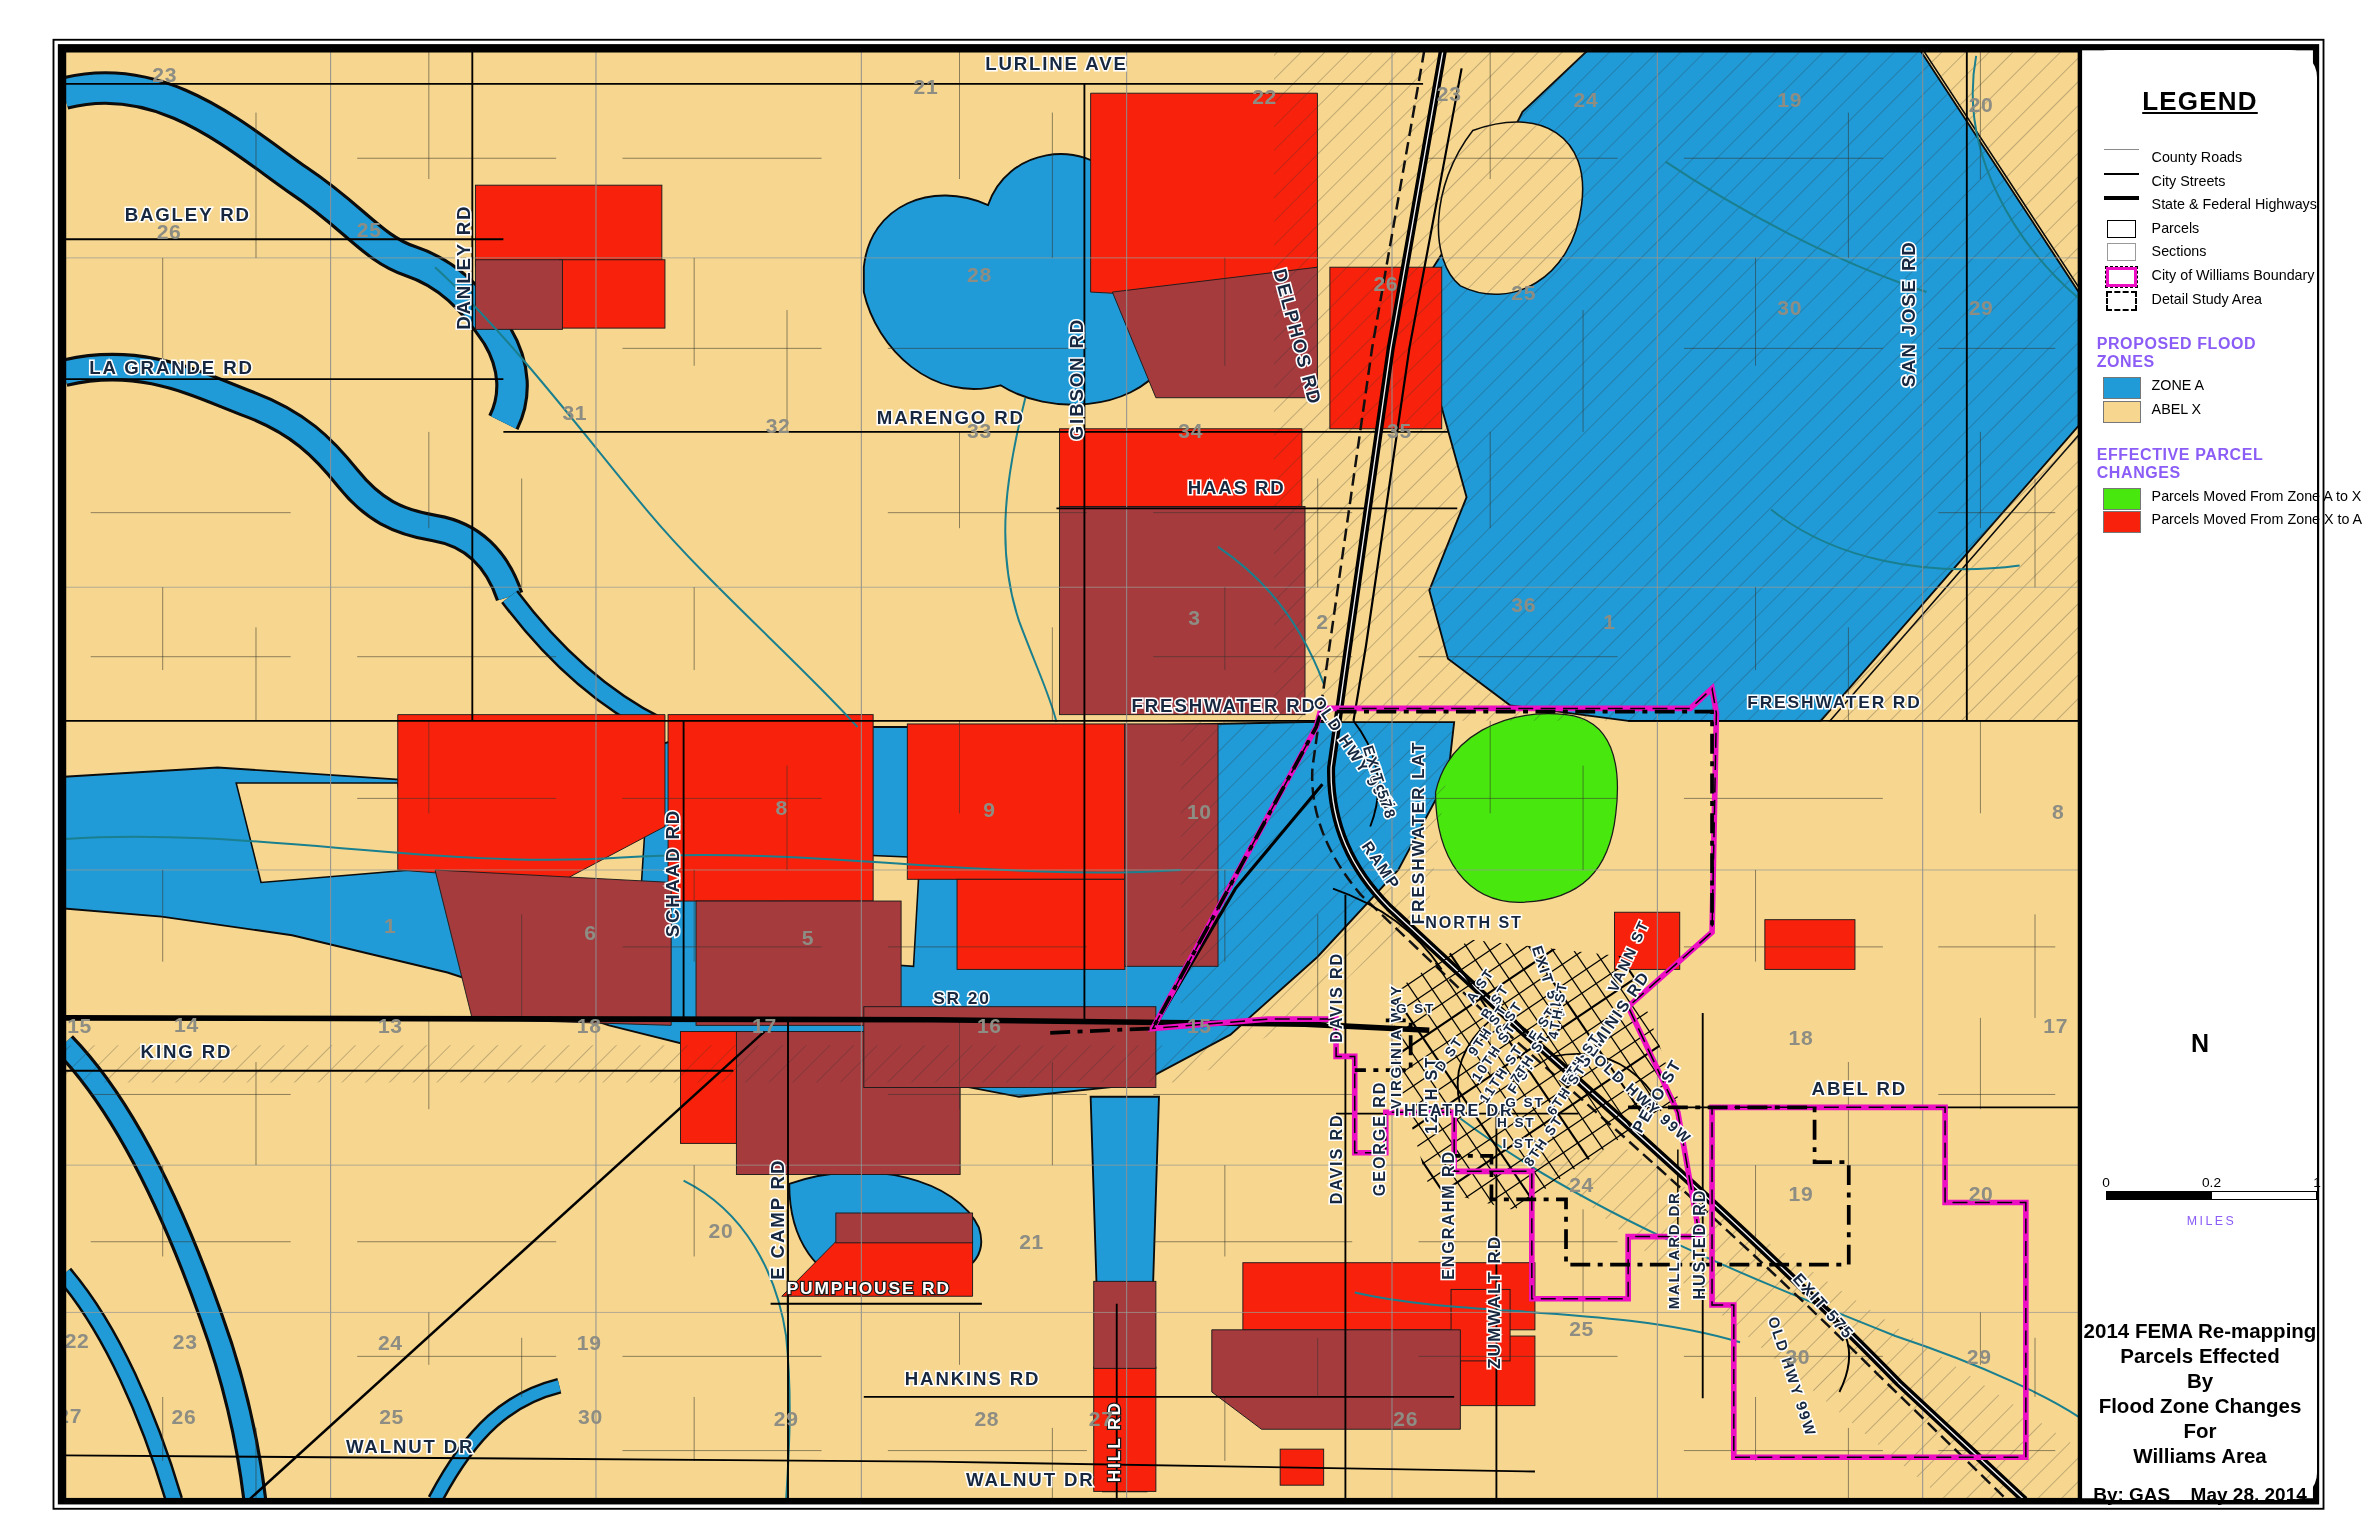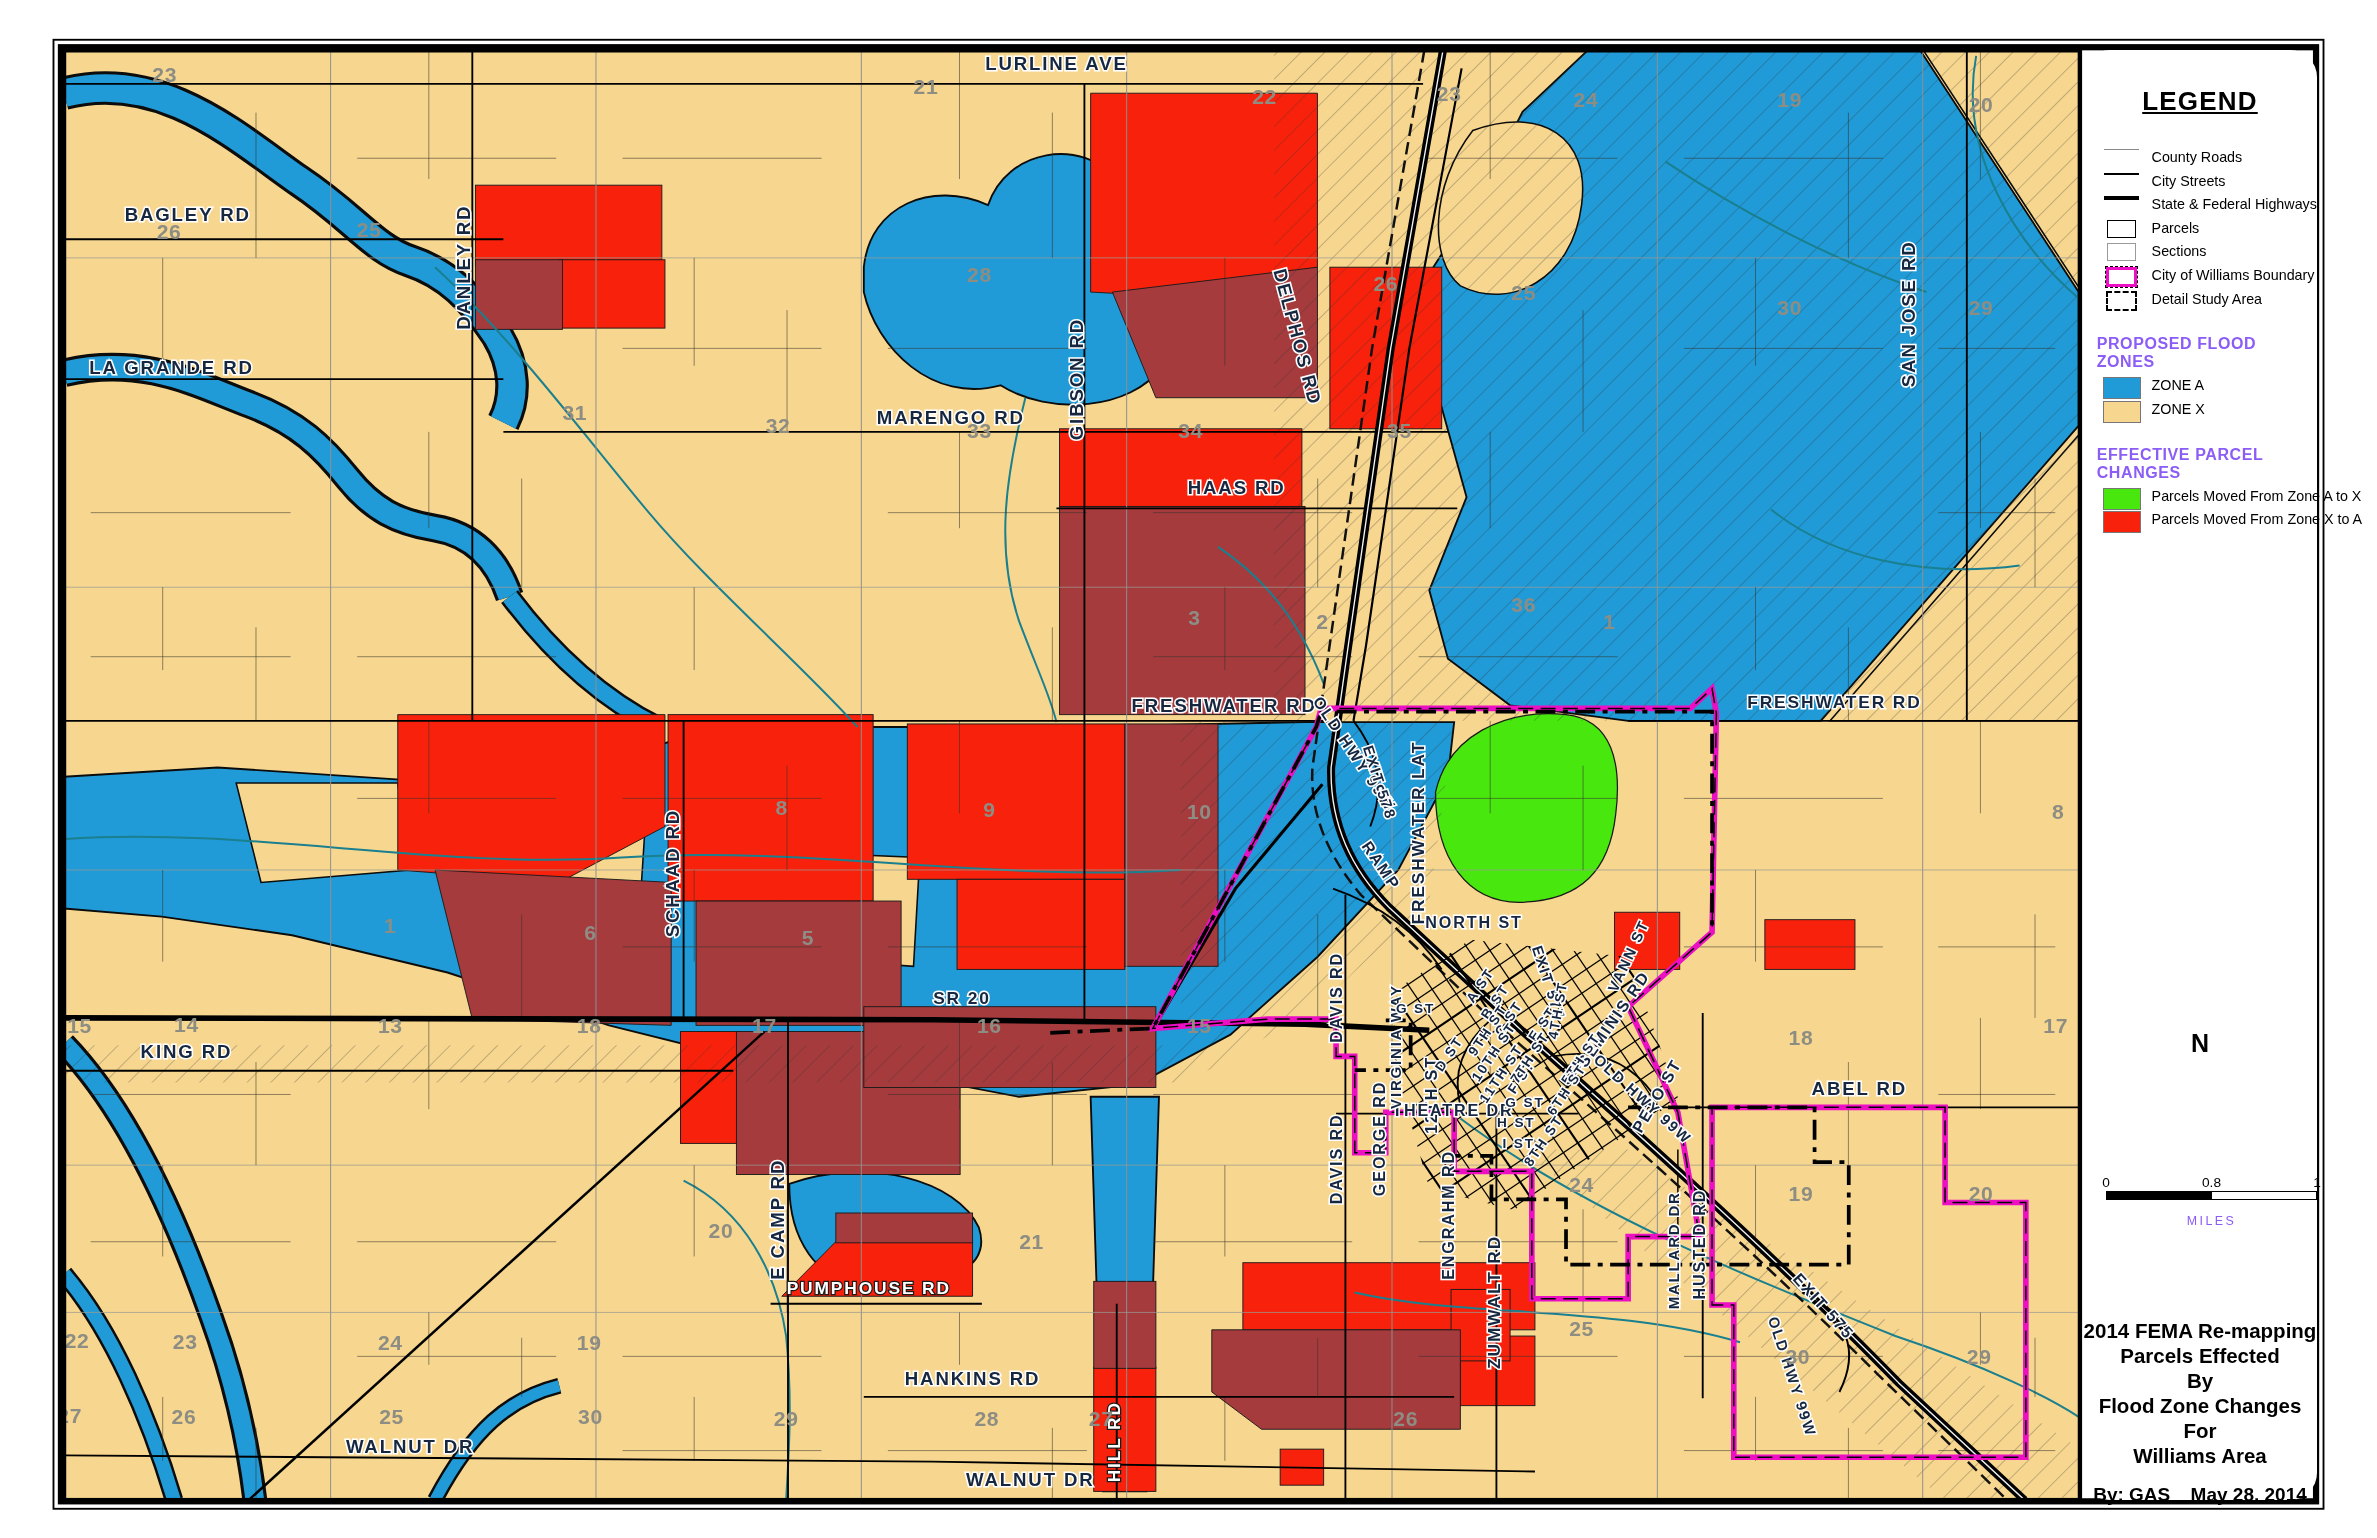--- a/index.html
+++ b/index.html
@@ -551,21 +551,21 @@
         <div class="legend-row">
           <div class="legend-sample">
             <div class="chip" style="background:#209BD7"></div>
           </div>
           <div class="legend-label">ZONE A</div>
         </div>
         <div class="legend-row">
           <div class="legend-sample">
             <div class="chip" style="background:#F7D78F"></div>
           </div>
-          <div class="legend-label">ZONE X</div>
+          <div class="legend-label">ABEL X</div>
         </div>
       </div>
   <div class="legend-subheader">EFFECTIVE PARCEL CHANGES</div>
   <div id="legend-change-items">
         <div class="legend-row">
           <div class="legend-sample">
             <div class="chip" style="background:#48E70E"></div>
           </div>
           <div class="legend-label">Parcels Moved From Zone A to X</div>
         </div>
@@ -578,21 +578,21 @@
       </div>
 </div>
 
 <div class="compass">
   <div class="compass-n">N</div>
 </div>
 
 <div class="scalebar">
   <div class="ticks">
     <span style="left:0%">0</span>
-    <span style="left:50%">0.8</span>
+    <span style="left:50%">0.2</span>
     <span style="left:100%">1</span>
   </div>
   <div class="bar">
         <div class="half1"></div>
         <div class="half2"></div>
       </div>
   <div class="unit">MILES</div>
 </div>
 
 <div class="title-block">

